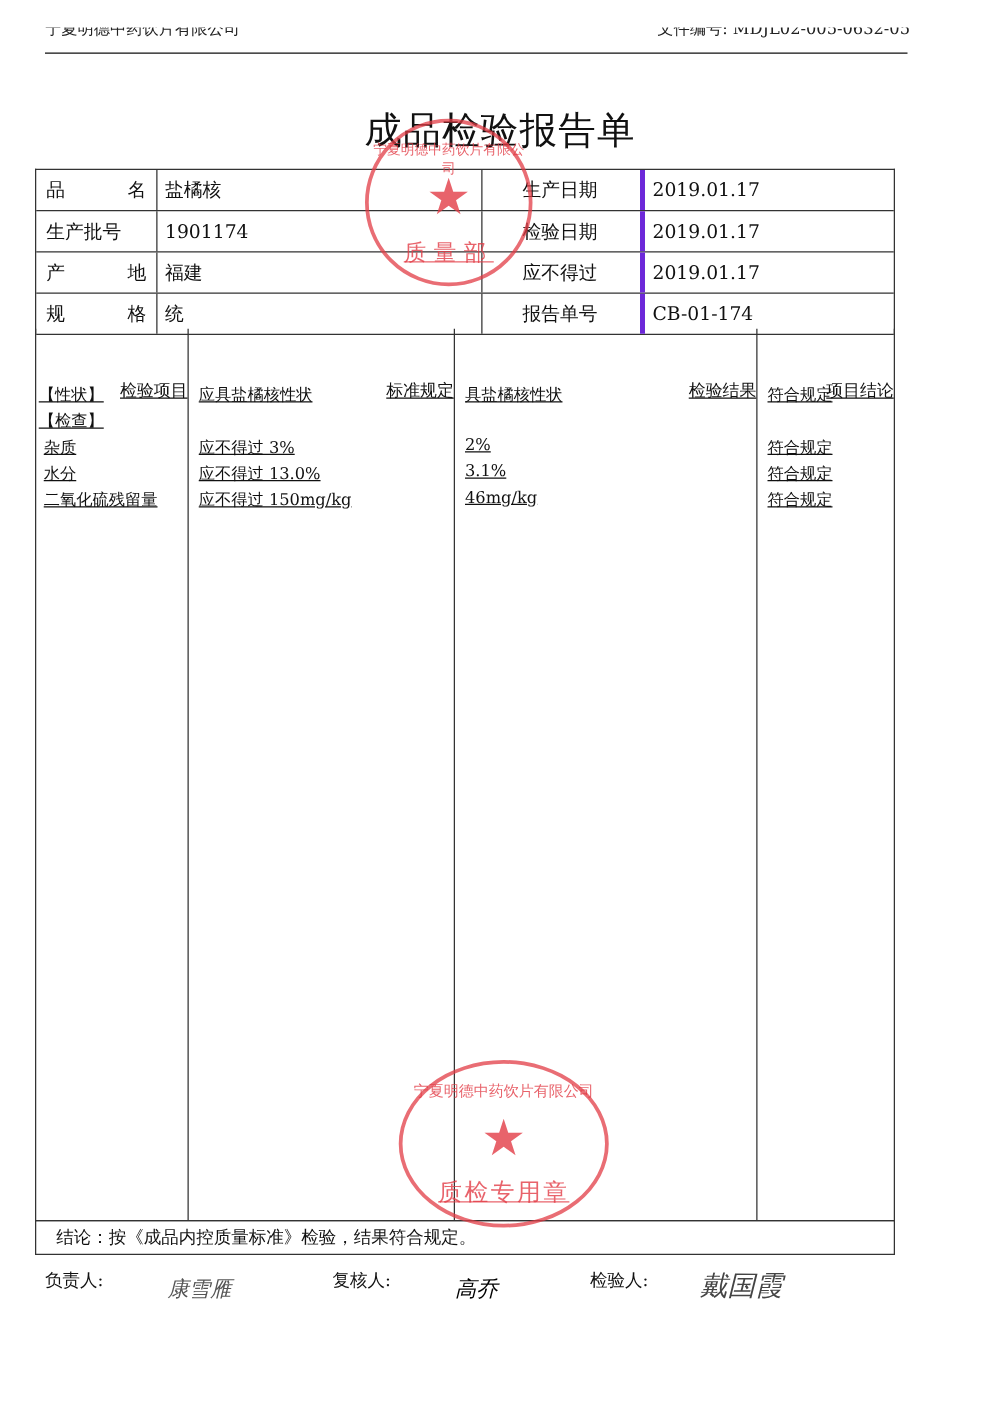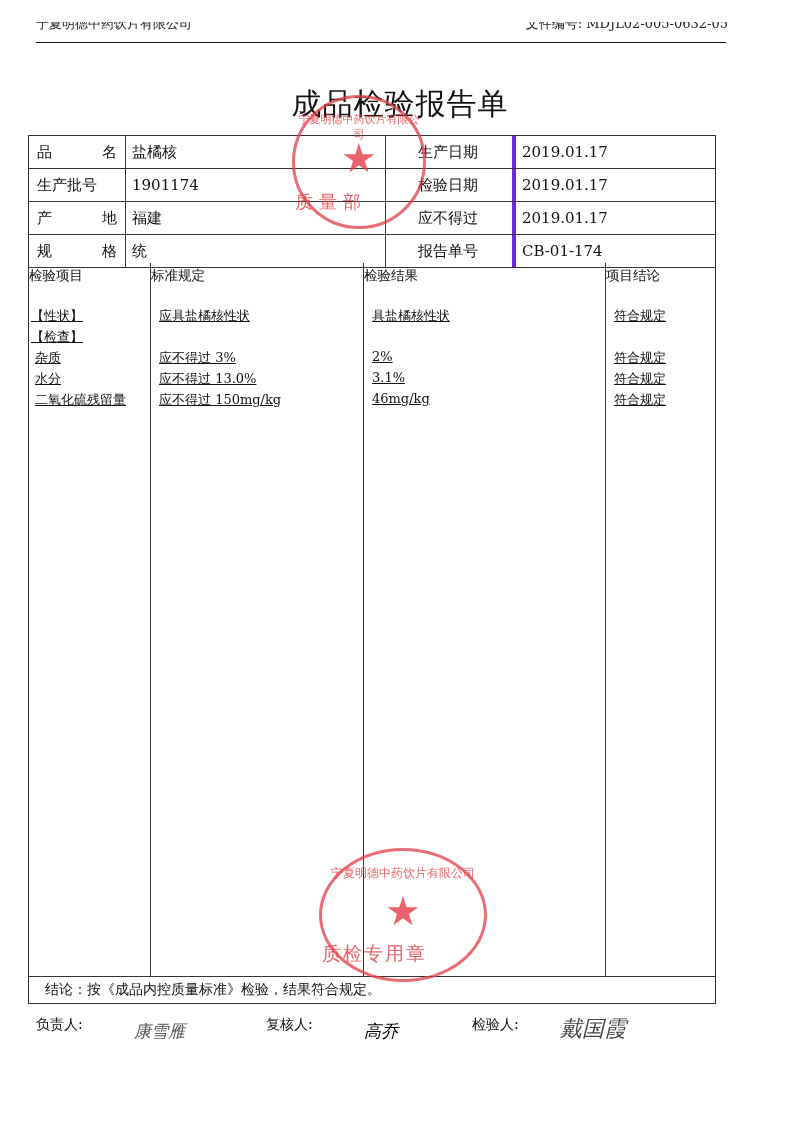--- a/index.html
+++ b/index.html
@@ -18,34 +18,34 @@
   .info-row { display:flex; height:32px; border-bottom:1px solid #333; font-size:15px; }
   .info-row .k1 { width:80px; border-right:1px solid #333; padding:0 8px; display:flex; align-items:center; justify-content:space-between; }
   .info-row .v1 { width:247px; border-right:1px solid #333; padding:0 6px; display:flex; align-items:center; }
   .info-row .k2 { width:86px; border-right:4px solid #6d28d9; padding:0 8px; display:flex; align-items:center;margin-left:24px; }
   .info-row .v2 { flex:1; padding:0 6px; display:flex; align-items:center; }
 
   .body-tbl { position:absolute; left:28px; top:263px; width:686px; height:713px; border:1px solid #333; border-top:none; display:flex; }
   .col { border-right:1px solid #333; position:relative; font-size:13px; }
   .col:last-child { border-right:none; }
   .c1 { width:121px; } .c2 { width:212px; } .c3 { width:241px; } .c4 { flex:1; }
-  .col-head { text-align:left; padding-top:4px; font-size:13.5px; height:18px; }
+  .col-head { text-align:right; text-decoration:underline; padding-top:4px; font-size:13.5px; height:18px;margin-top:37px; }
   .cell { position:absolute; left:8px; white-space:nowrap;text-decoration:underline; }
 
   .concl { position:absolute; left:28px; top:976px; width:686px; height:26px; border:1px solid #333; font-size:14px; display:flex; align-items:center; }
   .concl span { margin-left:16px; }
 
   .signs { position:absolute; top:1016px; left:36px; width:700px; font-size:14px; }
   .sign-lbl { position:absolute; }
   .sig { position:absolute; font-family:"DejaVu Serif", serif; font-style:italic; color:#555; font-size:17px; }
 
   .stamp { position:absolute; border:3px solid rgba(226,60,70,0.75); border-radius:50%; color:rgba(226,60,70,0.8); }
   .stamp .star { position:absolute; left:50%; top:50%; transform:translate(-50%,-60%); font-size:40px; line-height:1; }
   .stamp .arc { position:absolute; left:0; width:100%; text-align:center; font-size:14px; }
-  .stamp .foot { position:absolute; left:0; width:100%; font-size:18px; letter-spacing:6px; }
+  .stamp .foot { position:absolute; left:0; width:100%; text-align:center; font-size:18px; letter-spacing:6px;text-decoration:underline; }
 </style>
 </head>
 <body>
 
 <div class="hdr-left"><span>宁夏明德中药饮片有限公司</span></div>
 <div class="hdr-right"><span>文件编号: MDJL02-005-0632-05</span></div>
 <div class="hdr-line"></div>
 
 <div class="title">成品检验报告单</div>
 

